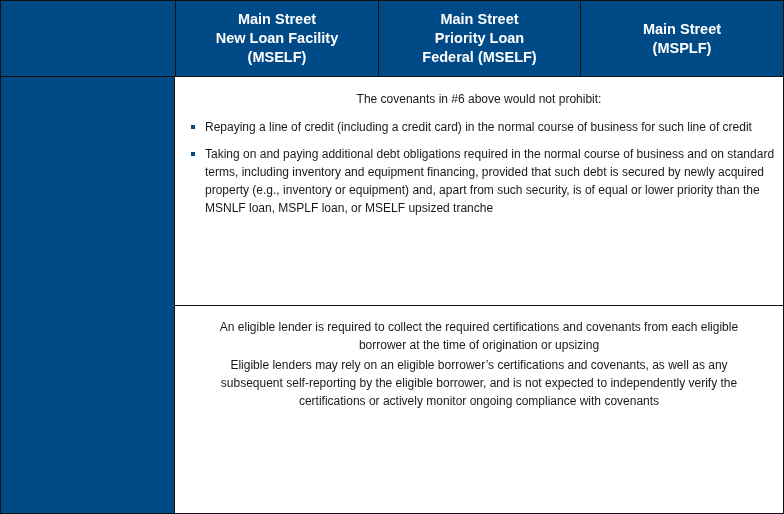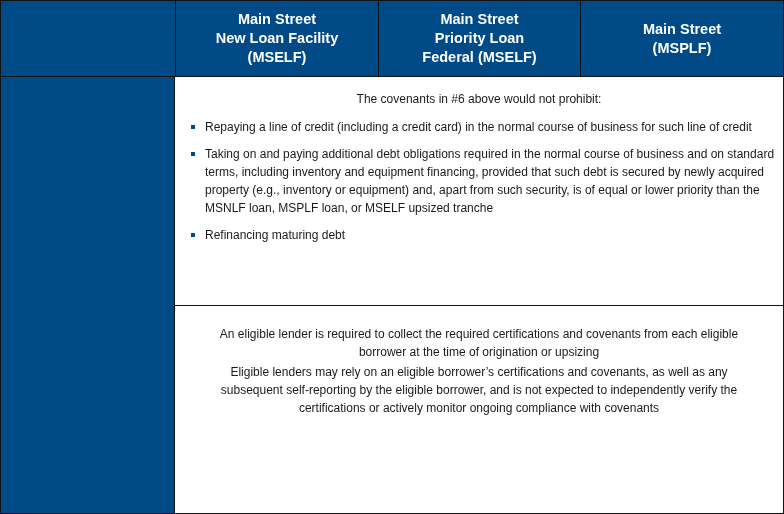--- a/index.html
+++ b/index.html
@@ -51,21 +51,21 @@
 
     .intro { text-align: center; margin-top: 13px; }
     ul.bullets { list-style: none; margin: 10px 0 10px 0; padding: 0 4px 0 30px; }
     ul.bullets li { position: relative; margin-bottom: 9px; }
     ul.bullets li::before {
       content: ""; position: absolute; left: -14px; top: 7px;
       width: 4px; height: 4px; background: #004a87;
     }
     .para { text-align: center; margin: 0 auto; padding: 0 40px; }
     .para + .para { margin-top: 2px; }
-    .cell-b .para:first-child { margin-top: 19px; }
+    .cell-b .para:first-child { margin-top: 12px; }
   </style>
 </head>
 <body>
 
 <div class="table">
   <div class="header-row">
     <div class="hcell h0"></div>
     <div class="hcell h1">
       <div>
         <span>Main Street</span>
@@ -88,21 +88,20 @@
     </div>
   </div>
 
   <div class="side"></div>
 
   <div class="body-cell cell-a">
     <div class="intro">The covenants in #6 above would not prohibit:</div>
     <ul class="bullets">
       <li>Repaying a line of credit (including a credit card) in the normal course of business for such line of credit</li>
       <li>Taking on and paying additional debt obligations required in the normal course of business and on standard terms, including inventory and equipment financing, provided that such debt is secured by newly acquired property (e.g., inventory or equipment) and, apart from such security, is of equal or lower priority than the MSNLF loan, MSPLF loan, or MSELF upsized tranche</li>
-      <li>Refinancing maturing debt</li>
     </ul>
   </div>
 
   <div class="body-cell cell-b">
     <p class="para">An eligible lender is required to collect the required certifications and covenants from each eligible borrower at the time of origination or upsizing</p>
     <p class="para">Eligible lenders may rely on an eligible borrower’s certifications and covenants, as well as any subsequent self-reporting by the eligible borrower, and is not expected to independently verify the certifications or actively monitor ongoing compliance with covenants</p>
   </div>
 </div>
 
 </body></html>

